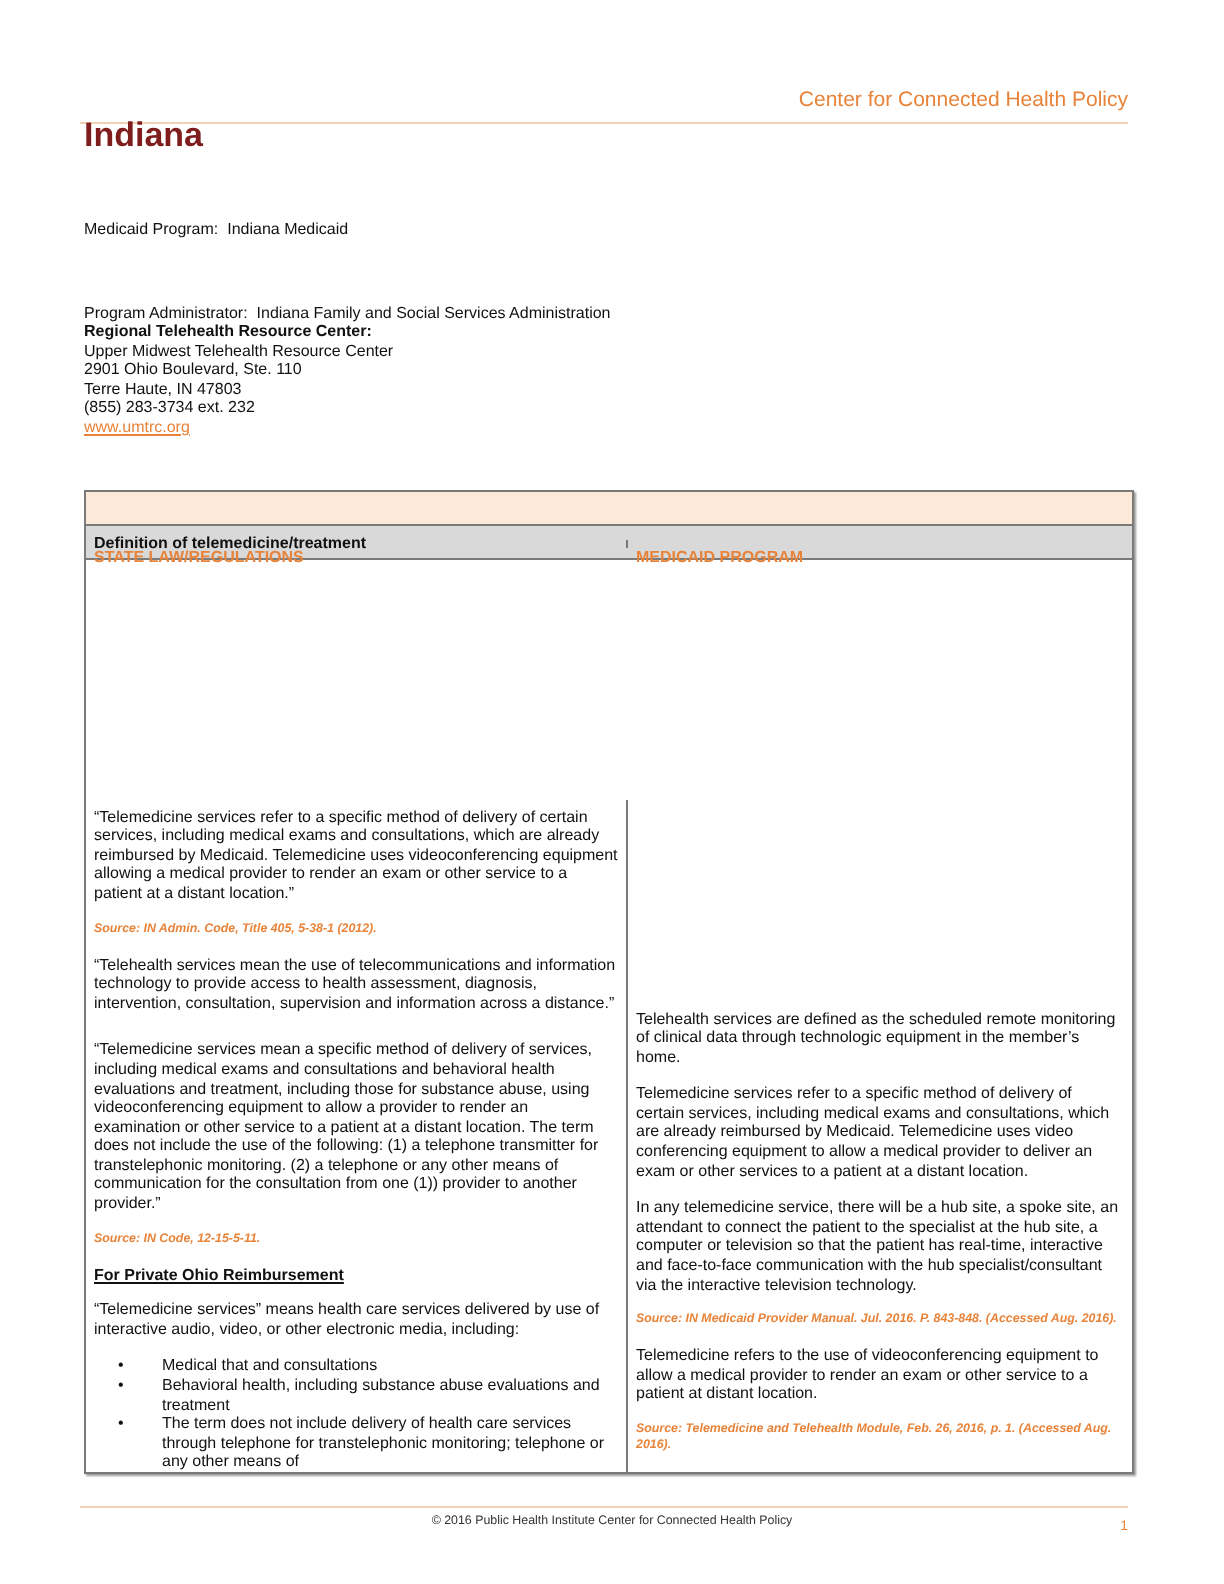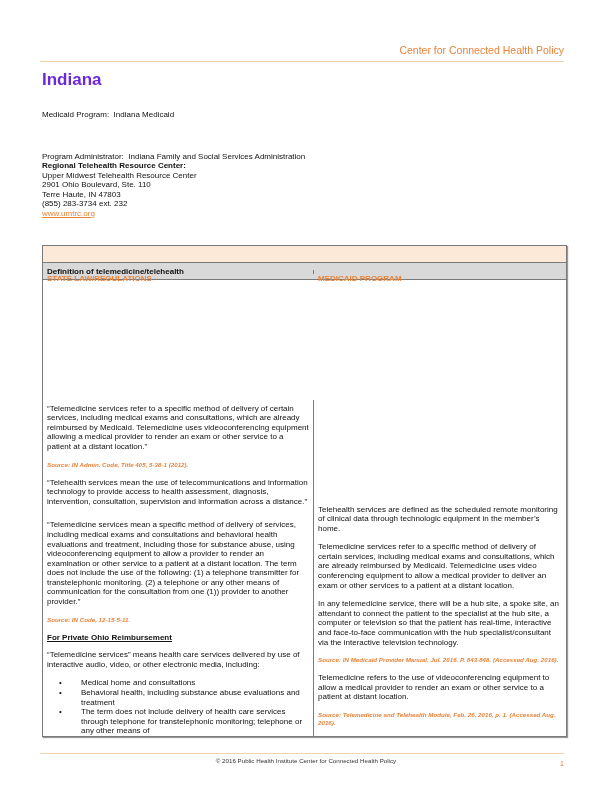--- a/index.html
+++ b/index.html
@@ -26,24 +26,24 @@
       position: absolute;
       left: 40px;
       right: 48px;
       top: 61px;
       height: 1px;
       background: #f3d2b4;
     }
     .state-title {
       position: absolute;
       left: 42px;
-      top: 70px;
+      top: 58px;
       font-size: 17px;
       font-weight: bold;
-      color: #6d28d9;
+      color: #7f1d1d;
     }
     .info-line {
       position: absolute;
       left: 42px;
       font-size: 8px;
       line-height: 10px;
     }
     .info-line .lbl { font-weight: normal; }
     .rtrc {
       position: absolute;
@@ -191,32 +191,32 @@
   <div>Terre Haute, IN 47803</div>
   <div>(855) 283-3734 ext. 232</div>
   <div><a>www.umtrc.org</a></div>
 </div>
 
 <div class="law-table">
   <div class="row-head">
     <div class="cell col-left">STATE LAW/REGULATIONS</div>
     <div class="cell col-right">MEDICAID PROGRAM</div>
   </div>
-  <div class="row-section">Definition of telemedicine/telehealth</div>
+  <div class="row-section">Definition of telemedicine/treatment</div>
   <div class="row-body">
     <div class="col-left cell-body">
       <p>“Telemedicine services refer to a specific method of delivery of certain services, including medical exams and consultations, which are already reimbursed by Medicaid. Telemedicine uses videoconferencing equipment allowing a medical provider to render an exam or other service to a patient at a distant location.”</p>
       <p class="src">Source: IN Admin. Code, Title 405, 5-38-1 (2012).</p>
       <p style="margin-bottom:14px;">“Telehealth services mean the use of telecommunications and information technology to provide access to health assessment, diagnosis, intervention, consultation, supervision and information across a distance.”</p>
       <p>“Telemedicine services mean a specific method of delivery of services, including medical exams and consultations and behavioral health evaluations and treatment, including those for substance abuse, using videoconferencing equipment to allow a provider to render an examination or other service to a patient at a distant location.  The term does not include the use of the following: (1) a telephone transmitter for transtelephonic monitoring. (2) a telephone or any other means of communication for the consultation from one (1)) provider to another provider.”</p>
       <p class="src">Source: IN Code, 12-15-5-11.</p>
       <p class="subhead">For Private Ohio Reimbursement</p>
       <p>“Telemedicine services” means health care services delivered by use of interactive audio, video, or other electronic media, including:</p>
       <ul>
-        <li><span class="bullet">•</span><span>Medical home and consultations</span></li>
+        <li><span class="bullet">•</span><span>Medical that and consultations</span></li>
         <li><span class="bullet">•</span><span>Behavioral health, including substance abuse evaluations and treatment</span></li>
         <li><span class="bullet">•</span><span>The term does not include delivery of health care services through telephone for transtelephonic monitoring; telephone or any other means of</span></li>
       </ul>
     </div>
     <div class="col-right cell-body">
       <p>Telehealth services are defined as the scheduled remote monitoring of clinical data through technologic equipment in the member’s home.</p>
       <p>Telemedicine services refer to a specific method of delivery of certain services, including medical exams and consultations, which are already reimbursed by Medicaid.  Telemedicine uses video conferencing equipment to allow a medical provider to deliver an exam or other services to a patient at a distant location.</p>
       <p>In any telemedicine service, there will be a hub site, a spoke site, an attendant to connect the patient to the specialist at the hub site, a computer or television so that the patient has real-time, interactive and face-to-face communication with the hub specialist/consultant via the interactive television technology.</p>
       <p class="src">Source: IN Medicaid Provider Manual. Jul. 2016. P. 843-848. (Accessed Aug. 2016).</p>
       <p>Telemedicine refers to the use of videoconferencing equipment to allow a medical provider to render an exam or other service to a patient at distant location.</p>

